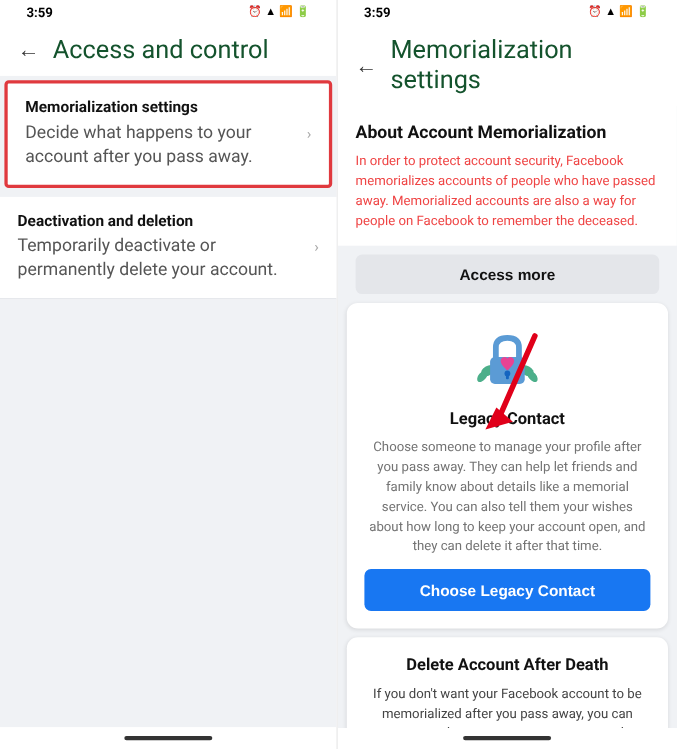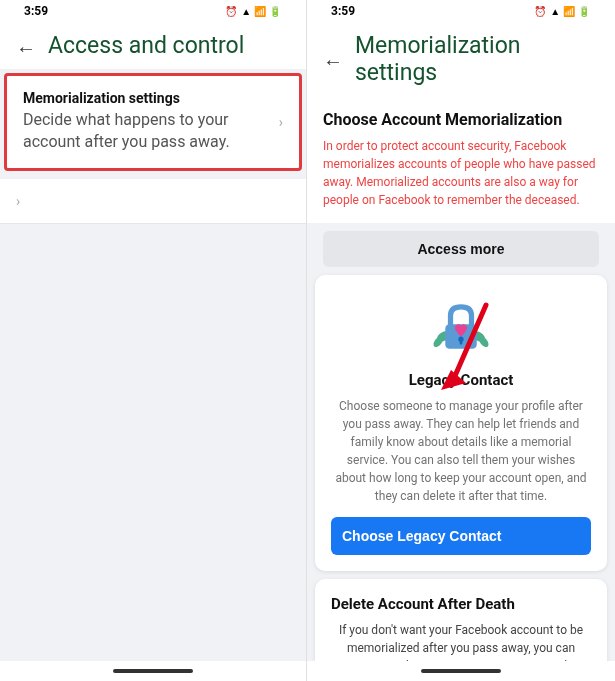--- a/index.html
+++ b/index.html
@@ -198,36 +198,36 @@
     .primary-btn {
       width: 100%;
       padding: 11px;
       background: #1877f2;
       border: none;
       border-radius: 6px;
       font-size: 14px;
       font-weight: 700;
       color: #fff;
       cursor: pointer;
-      text-align: left;
+      text-align: center;
     }
 
     
     .delete-card {
       background: #fff;
       margin: 0 8px 8px 8px;
       border-radius: 10px;
       padding: 16px;
       box-shadow: 0 1px 4px rgba(0,0,0,0.1);
     }
     .delete-title {
       font-size: 15px;
       font-weight: 700;
       color: #111;
-      text-align: left;
+      text-align: center;
       margin-bottom: 8px;
     }
     .delete-text {
       font-size: 12px;
       color: #444;
       line-height: 1.5;
       text-align: center;
       margin-bottom: 12px;
     }
 
@@ -269,20 +269,24 @@
     <div class="settings-item highlighted">
       <div class="settings-item-content">
         <div class="settings-item-title">Memorialization settings</div>
         <div class="settings-item-desc">Decide what happens to your account after you pass away.</div>
       </div>
       <span class="chevron">›</span>
     </div>
 
     <div class="settings-section">
       <div class="settings-item">
+        <div class="settings-item-content">
+          <div class="settings-item-title">Deactivation and deletion</div>
+          <div class="settings-item-desc">Temporarily deactivate or permanently delete your account.</div>
+        </div>
         <span class="chevron">›</span>
       </div>
     </div>
   </div>
 
   <div class="home-indicator">
     <div class="home-bar"></div>
   </div>
 </div>
 
@@ -300,21 +304,21 @@
 
   <div class="nav-header">
     <span class="back-arrow">←</span>
     <span class="nav-title">Memorialization settings</span>
   </div>
 
   <div class="scroll-content">
 
     
     <div class="about-section">
-      <div class="about-title">Choose Account Memorialization</div>
+      <div class="about-title">About Account Memorialization</div>
       <div class="about-text">In order to protect account security, Facebook memorializes accounts of people who have passed away. Memorialized accounts are also a way for people on Facebook to remember the deceased.</div>
     </div>
 
     
     <button class="learn-more-btn">Access more</button>
 
     
     <div class="card-wrapper">
       <div class="card">
         

